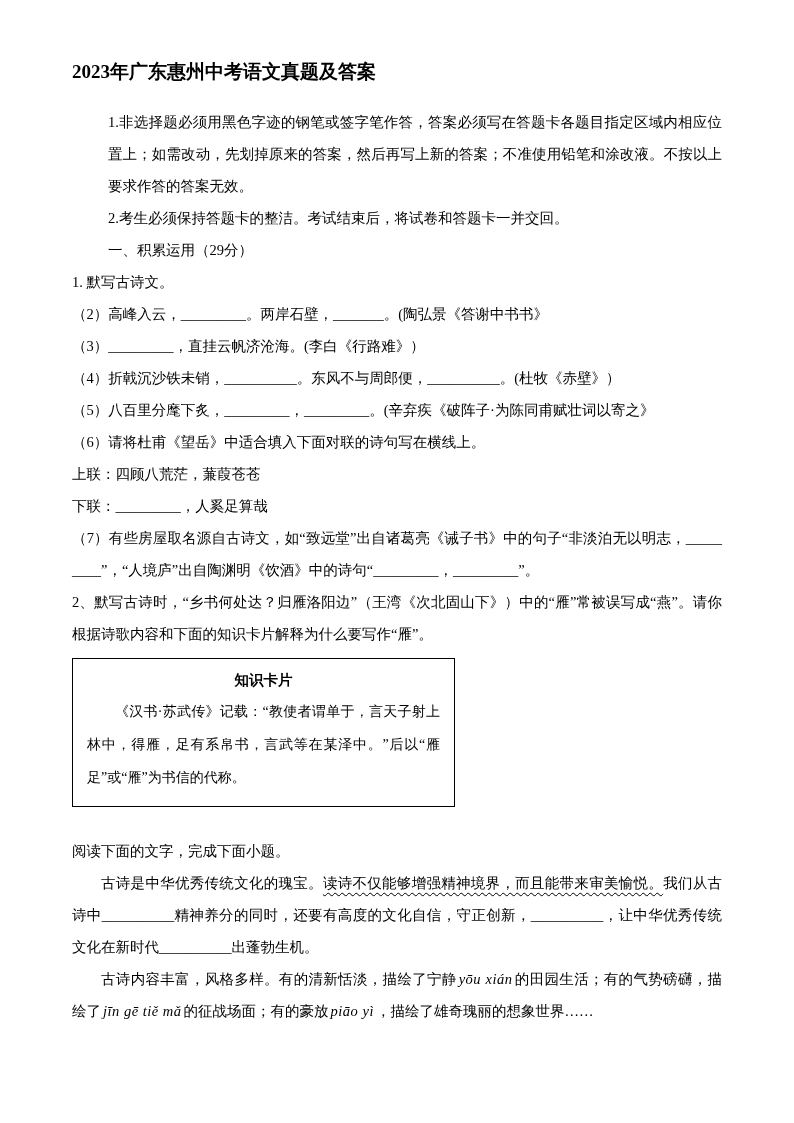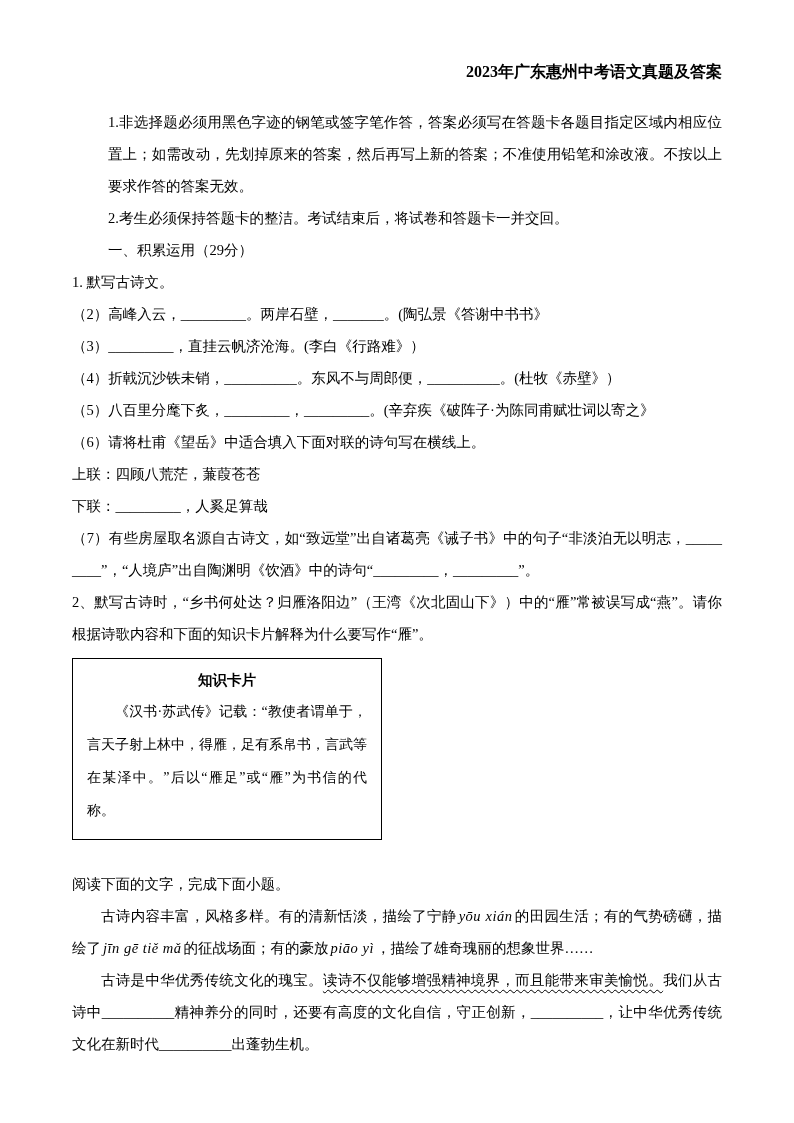--- a/index.html
+++ b/index.html
@@ -14,23 +14,23 @@
     font-family: "Liberation Serif", "DejaVu Serif", serif;
   }
   .page {
     box-sizing: border-box;
     width: 794px;
     min-height: 1123px;
     padding: 48px 72px 40px 72px;
     background: #ffffff;
   }
   .doc-title {
-    font-size: 16px;
+    font-size: 19px;
     font-weight: bold;
-    text-align: right;
+    text-align: left;
     margin: 10px 0 20px 0;
     line-height: 28px;
   }
   .line {
     font-size: 14.5px;
     line-height: 32px;
     margin: 0;
     text-align: justify;
     word-break: break-all;
   }
@@ -43,21 +43,21 @@
     padding: 0 2px;
   }
   .wavy {
     text-decoration-line: underline;
     text-decoration-style: wavy;
     text-decoration-thickness: 1px;
     text-underline-offset: 4px;
   }
   .card-box {
     box-sizing: border-box;
-    width: 310px;
+    width: 383px;
     border: 1px solid #000000;
     margin: 8px 0 0 0;
     padding: 6px 14px 12px 14px;
   }
   .card-title {
     font-size: 14.5px;
     font-weight: bold;
     text-align: center;
     line-height: 30px;
   }
@@ -96,17 +96,17 @@
 
   <p class="line">2、默写古诗时，“乡书何处达？归雁洛阳边”（王湾《次北固山下》）中的“雁”常被误写成“燕”。请你根据诗歌内容和下面的知识卡片解释为什么要写作“雁”。</p>
 
   <div class="card-box">
     <div class="card-title">知识卡片</div>
     <p class="card-body">《汉书·苏武传》记载：“教使者谓单于，言天子射上林中，得雁，足有系帛书，言武等在某泽中。”后以“雁足”或“雁”为书信的代称。</p>
   </div>
 
   <p class="line gap-before">阅读下面的文字，完成下面小题。</p>
 
+  <p class="line indent"><span>古诗是中华优秀传统文化的瑰宝。</span><span class="wavy">读诗不仅能够增强精神境界，而且能带来审美愉悦。</span><span>我们从古诗中__________精神养分的同时，还要有高度的文化自信，守正创新，__________，让中华优秀传统文化在新时代__________出蓬勃生机。</span></p>
+
   <p class="line indent"><span>古诗内容丰富，风格多样。有的清新恬淡，描绘了宁静</span><span class="pinyin">yōu xián</span><span>的田园生活；有的气势磅礴，描绘了</span><span class="pinyin">jīn gē tiě mǎ</span><span>的征战场面；有的豪放</span><span class="pinyin">piāo yì</span><span>，描绘了雄奇瑰丽的想象世界……</span></p>
-
-  <p class="line indent"><span>古诗是中华优秀传统文化的瑰宝。</span><span class="wavy">读诗不仅能够增强精神境界，而且能带来审美愉悦。</span><span>我们从古诗中__________精神养分的同时，还要有高度的文化自信，守正创新，__________，让中华优秀传统文化在新时代__________出蓬勃生机。</span></p>
 
 </div>
 
 </body></html>

